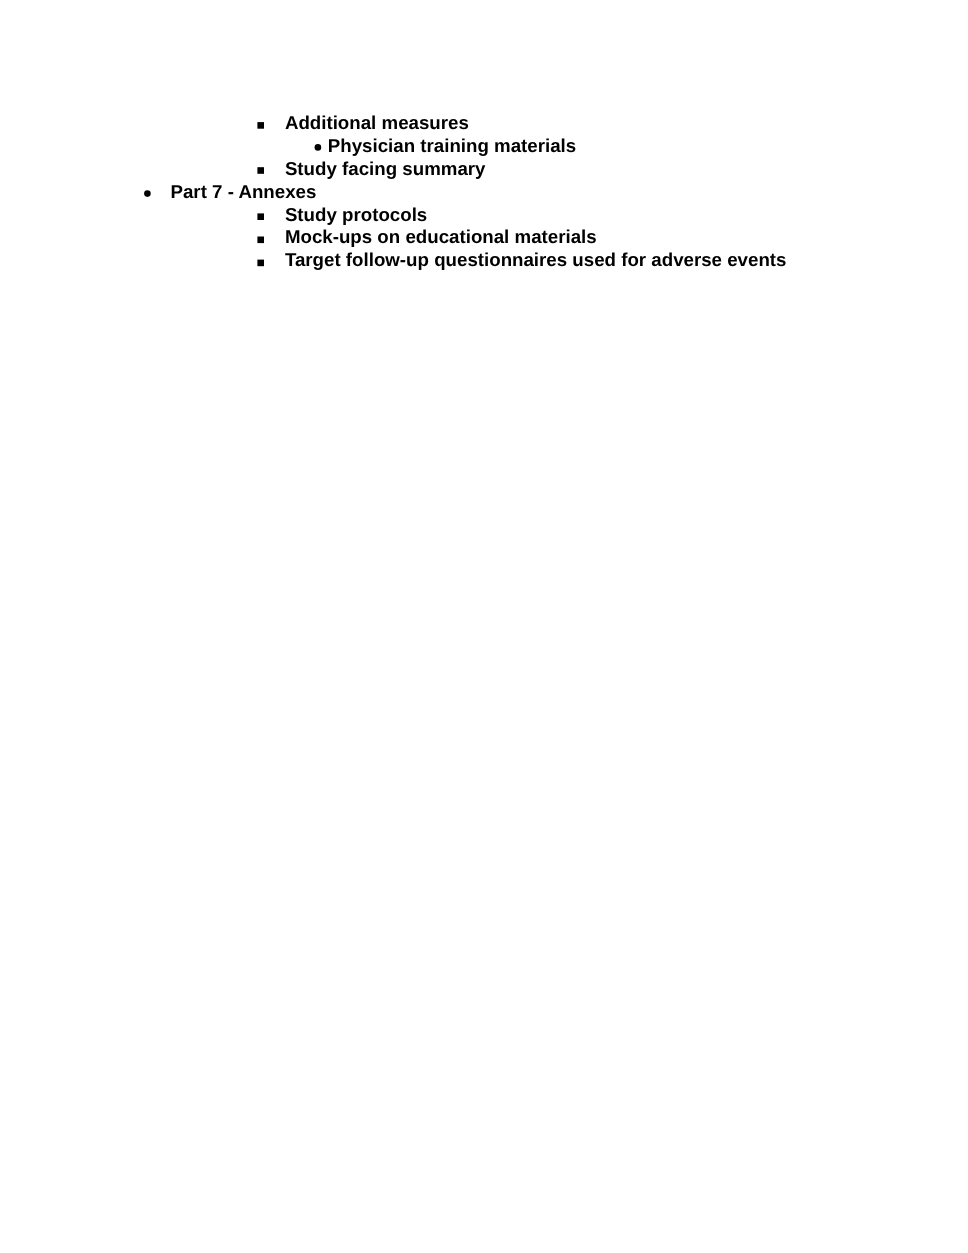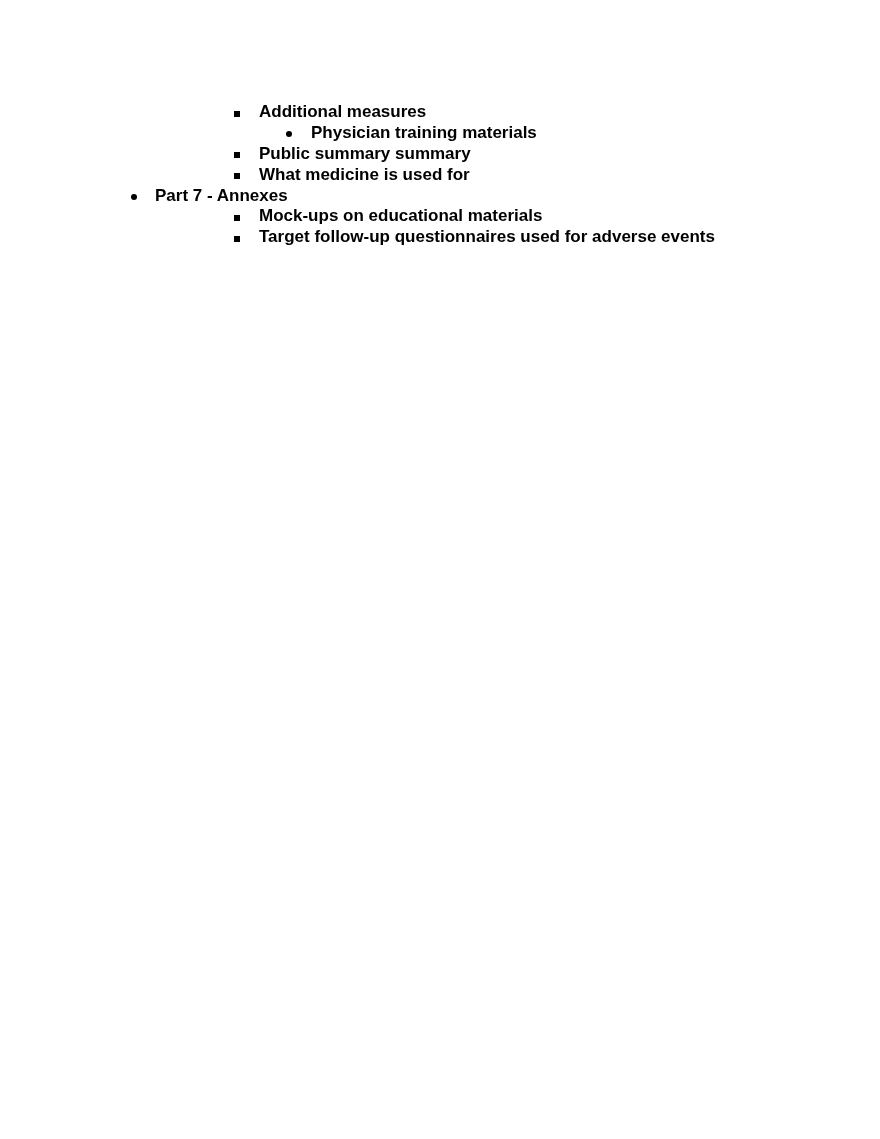--- a/index.html
+++ b/index.html
@@ -64,21 +64,21 @@
     .text {
       position: absolute;
       top: 0;
     }
     
     .lvl1 .bullet { left: 131px; }
     .lvl1 .text   { left: 155px; }
     .lvl3 .bullet { left: 234px; }
     .lvl3 .text   { left: 259px; }
     .lvl4 .bullet { left: 286px; }
-    .lvl4 .text   { left: 311px; }
+    .lvl4 .text   { left: 298px; }
   </style>
 </head>
 <body>
 
 <div class="page">
   <div class="outline">
 
     <div class="line lvl3">
       <span class="bullet square"></span>
       <span class="text">Additional measures</span>
@@ -87,36 +87,36 @@
     <div class="line lvl4">
       <span class="bullet disc"></span>
       <span class="text">Physician training materials</span>
     </div>
 
 
 
 
     <div class="line lvl3">
       <span class="bullet square"></span>
-      <span class="text">Public summary summary</span>
+      <span class="text">Study facing summary</span>
     </div>
 
-    <div class="line lvl3">
-      <span class="bullet square"></span>
-      <span class="text">What medicine is used for</span>
-    </div>
 
 
 
     <div class="line lvl1">
       <span class="bullet disc"></span>
       <span class="text">Part 7 - Annexes</span>
     </div>
 
 
+    <div class="line lvl3">
+      <span class="bullet square"></span>
+      <span class="text">Study protocols</span>
+    </div>
 
     <div class="line lvl3">
       <span class="bullet square"></span>
       <span class="text">Mock-ups on educational materials</span>
     </div>
 
     <div class="line lvl3">
       <span class="bullet square"></span>
       <span class="text">Target follow-up questionnaires used for adverse events</span>
     </div>

